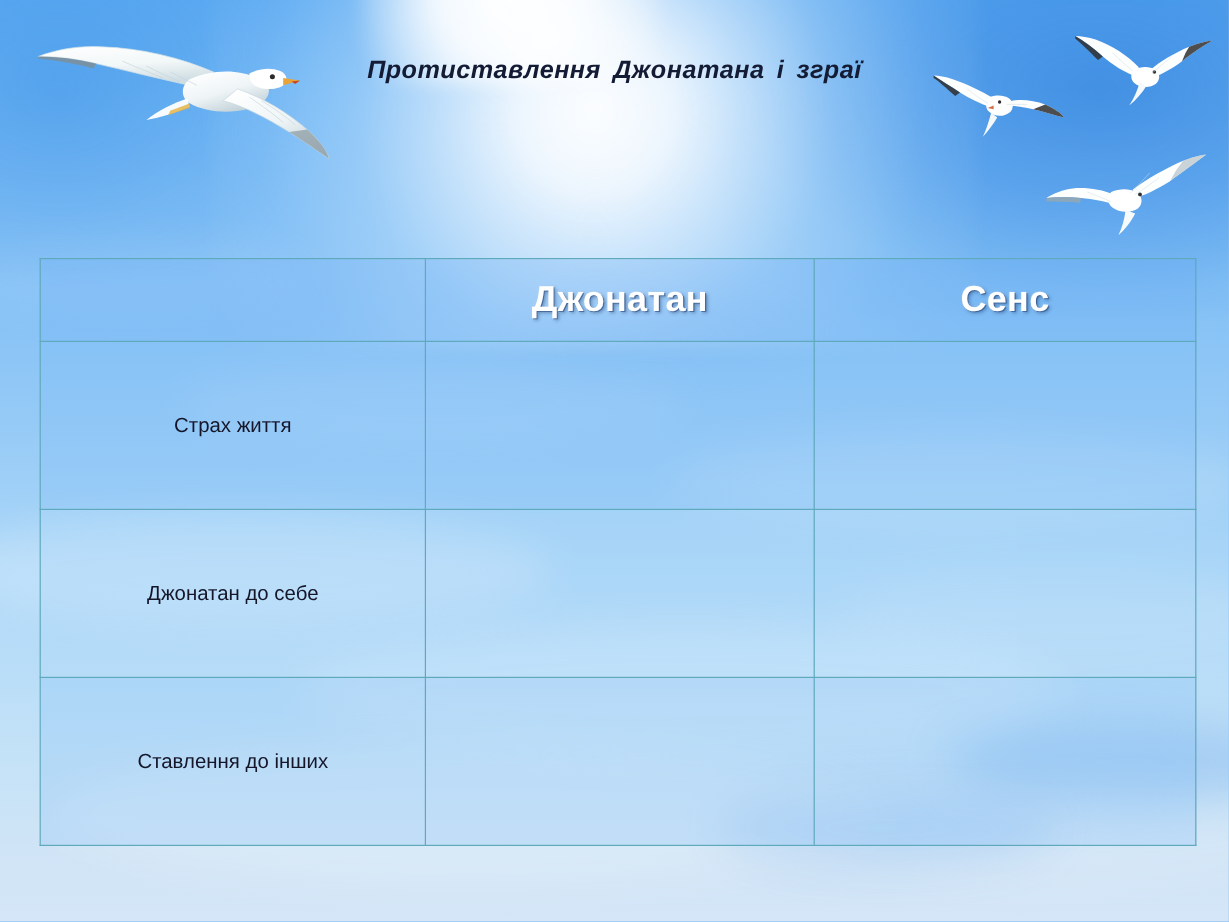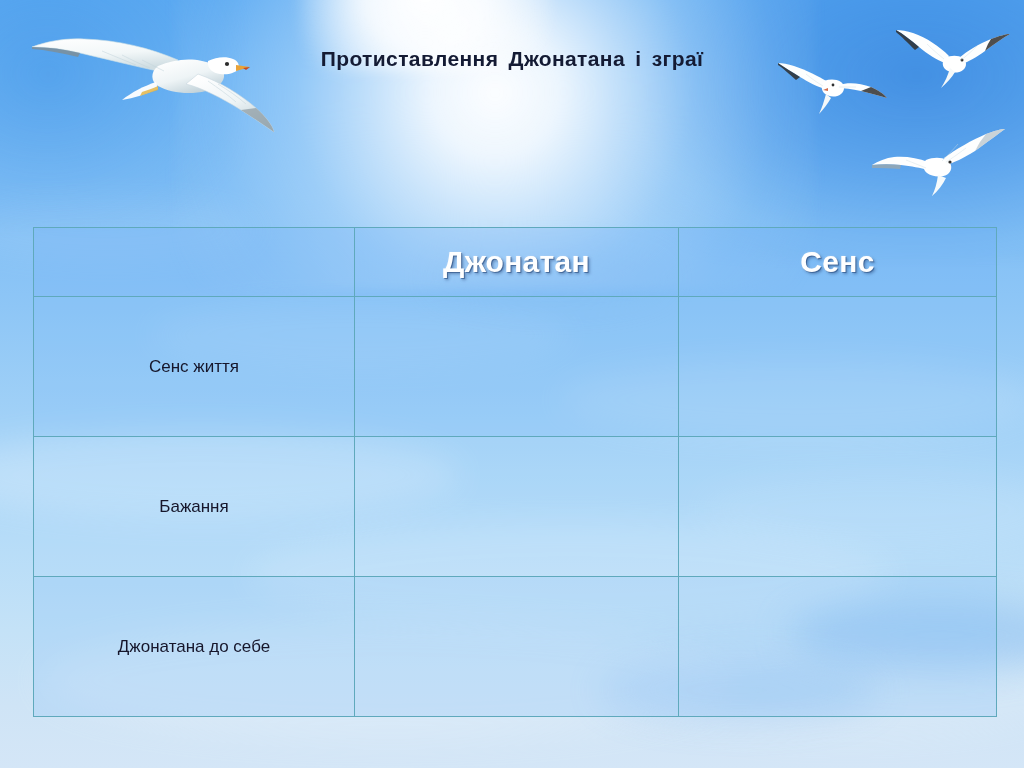--- a/index.html
+++ b/index.html
@@ -130,27 +130,28 @@
     top: 47px;
     width: 1024px;
     text-align: center;
     font-size: 21px;
     font-weight: bold;
     color: #141b34;
     letter-spacing: 0.4px;
     word-spacing: 4px;
     white-space: nowrap;
     z-index: 14;
+    font-style: italic;
   }
 
   
   #cmp-table {
     position: absolute;
     left: 33px;
-    top: 227px;
+    top: 215px;
     width: 963px;
     height: 490px;
     border-collapse: collapse;
     table-layout: fixed;
     z-index: 12;
   }
   #cmp-table col.c-label { width: 321px; }
   #cmp-table col.c-jon   { width: 324px; }
   #cmp-table col.c-flock { width: 318px; }
 
@@ -346,53 +347,53 @@
         </th>
         <th>
           <span class="hdr-text">Сенс</span>
         </th>
       </tr>
     </thead>
     <tbody>
 
       <tr>
         <td>
-          <span class="row-label">Сенс життя</span>
+          <span class="row-label">Страх життя</span>
         </td>
         <td>
           <span class="cell-blank"></span>
         </td>
         <td>
           <span class="cell-blank"></span>
         </td>
       </tr>
 
+
+
+
       <tr>
         <td>
-          <span class="row-label">Бажання</span>
+          <span class="row-label">Джонатан до себе</span>
         </td>
         <td>
           <span class="cell-blank"></span>
         </td>
         <td>
           <span class="cell-blank"></span>
         </td>
       </tr>
 
-
-
       <tr>
         <td>
-          <span class="row-label">Джонатана до себе</span>
+          <span class="row-label">Ставлення до інших</span>
         </td>
         <td>
           <span class="cell-blank"></span>
         </td>
         <td>
           <span class="cell-blank"></span>
         </td>
       </tr>
-
 
     </tbody>
   </table>
 
 </div>
 
 </body></html>

